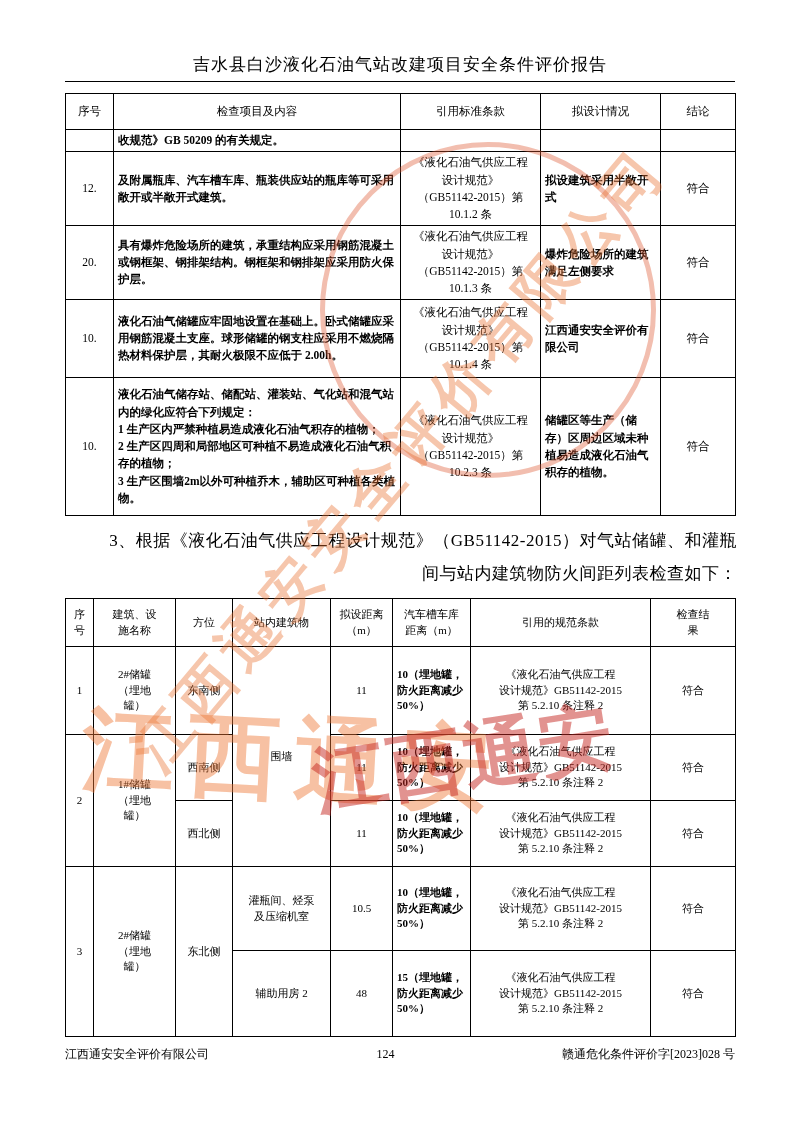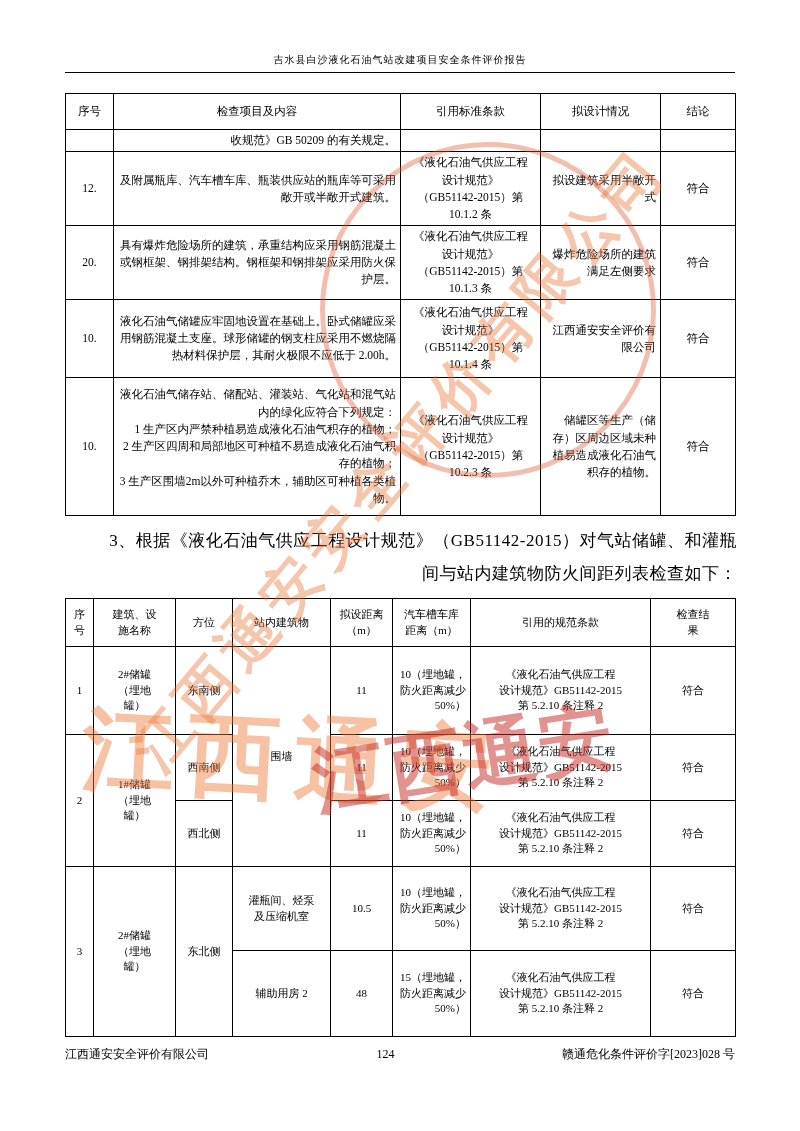--- a/index.html
+++ b/index.html
@@ -3,29 +3,29 @@
 <meta charset="utf-8">
 <style>
   html,body{margin:0;padding:0;background:#ffffff;}
   .page{
     position:relative;width:800px;height:1131px;background:#ffffff;overflow:hidden;
     font-family:"Liberation Serif","DejaVu Serif",serif;color:#000;
   }
   
   .header{
     position:absolute;top:53px;left:65px;width:670px;
-    text-align:center;font-size:10px;letter-spacing:1px;
+    text-align:center;font-size:17px;letter-spacing:1px;
     padding-bottom:5px;border-bottom:1px solid #000;
   }
   
   table{border-collapse:collapse;table-layout:fixed;padding-left:8px;}
   td{border:1px solid #000;padding:2px 4px;vertical-align:middle;
      font-size:11.5px;line-height:1.5;text-align:center;white-space:pre-line;
      word-break:break-all;}
-  td.left{text-align:right;}
+  td.left{text-align:left;font-weight:bold;}
   .t1{position:absolute;top:93px;left:65px;width:670px;}
   .t2{position:absolute;top:598px;left:65px;width:670px;}
   .t2 td{font-size:11px;line-height:1.45;}
   
   .para{
     position:absolute;top:524px;left:65px;width:672px;
     font-size:17px;line-height:1.95;text-indent:2em;letter-spacing:0.5px;text-align:right;
   }
   
   .footer{

